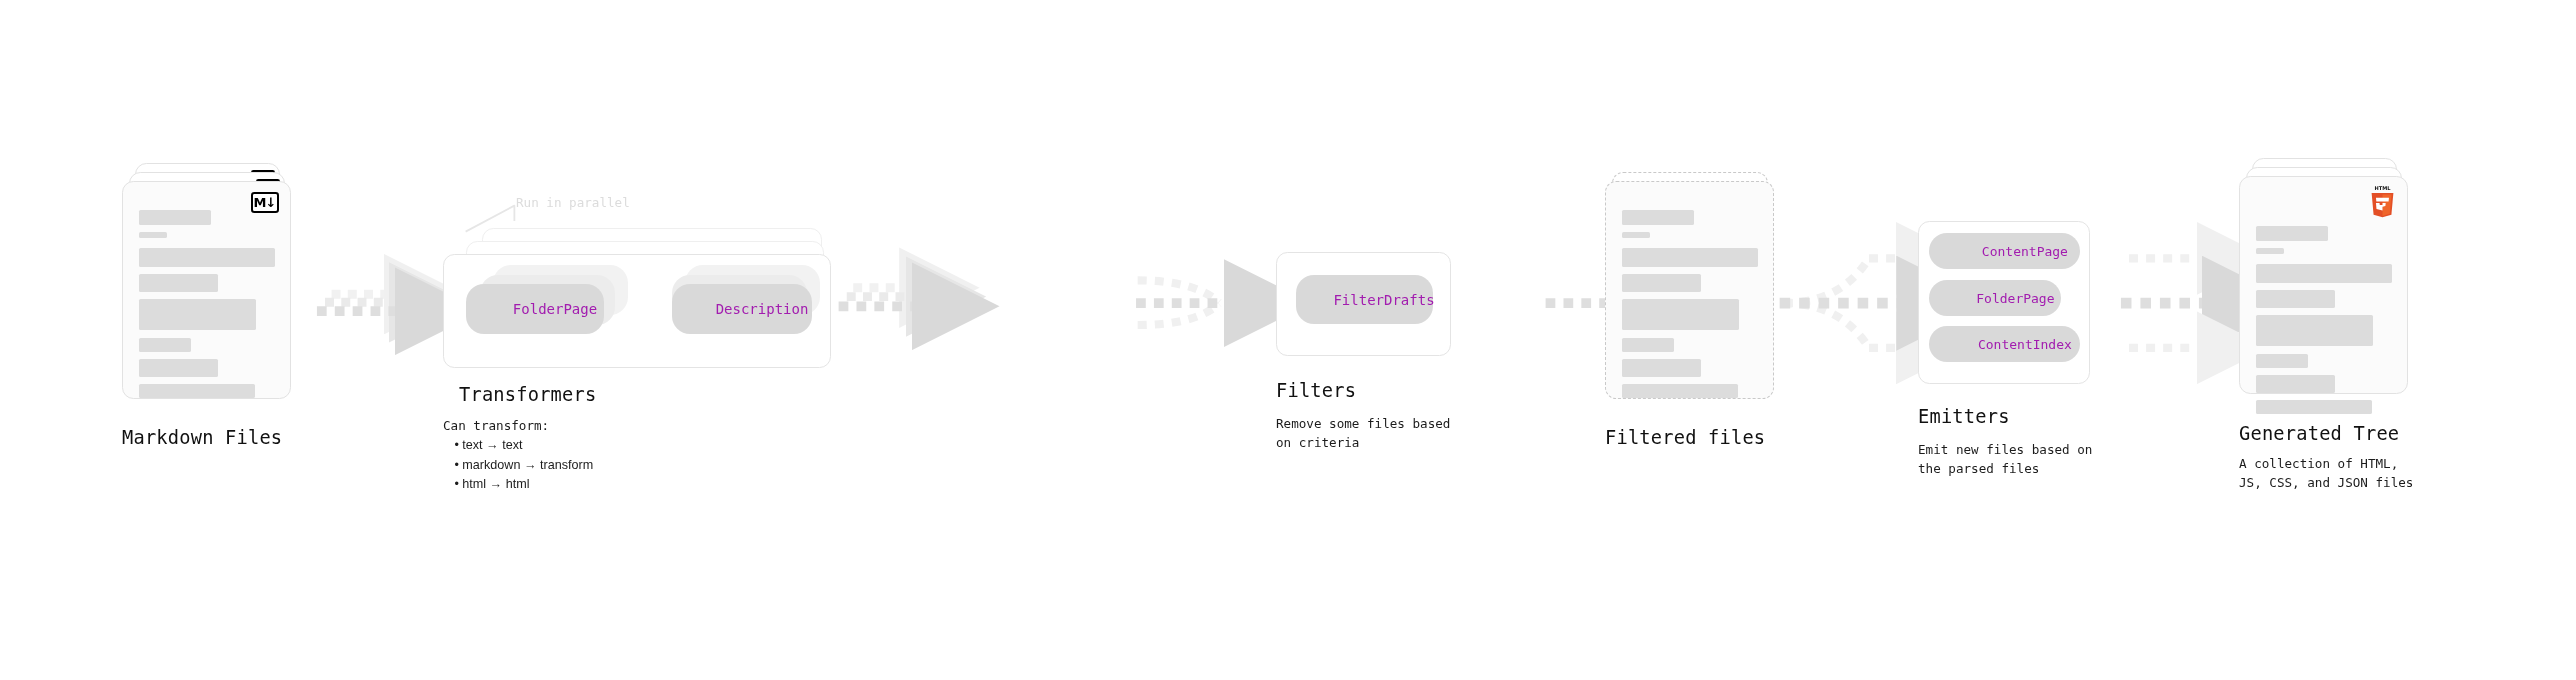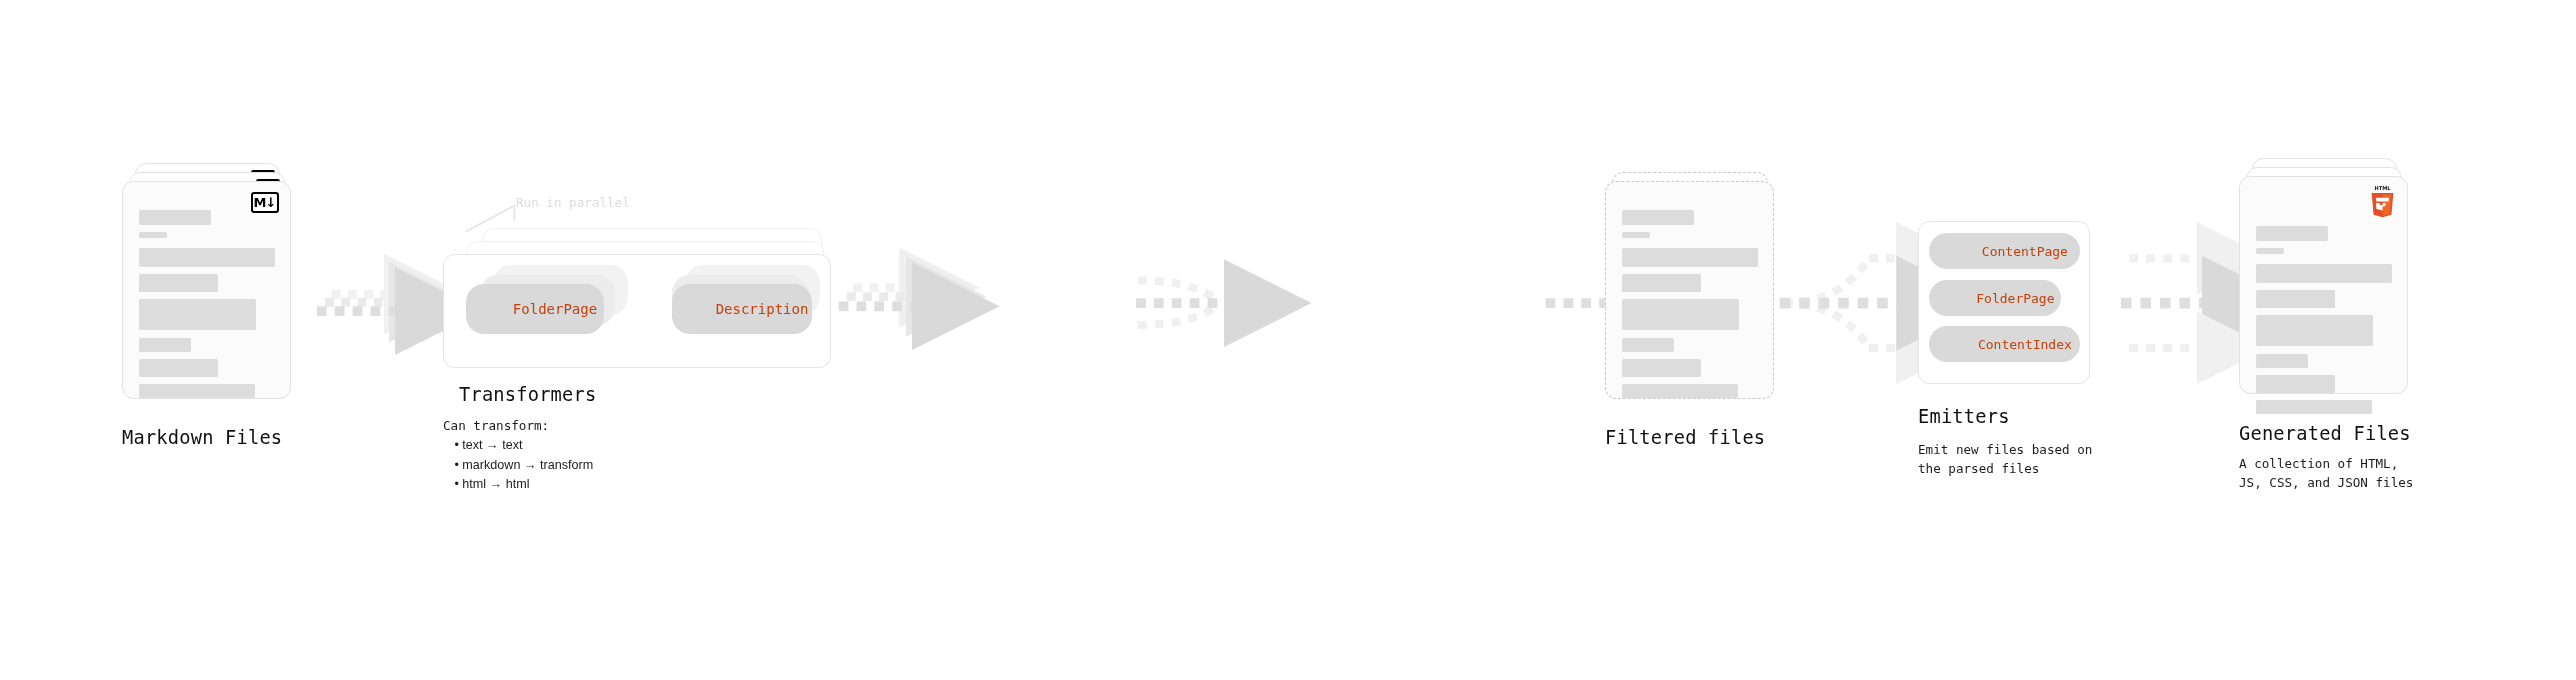--- a/index.html
+++ b/index.html
@@ -119,21 +119,21 @@
   .group-ghost { background: #ffffff; border: 1.3px solid #efefef; }
 
   .pill {
     position: absolute;
     background: #d9d9d9;
     border-radius: 18px;
     display: flex;
     align-items: center;
     justify-content: center;
     font-size: 14px;
-    color: #c2410c;
+    color: #a21caf;
     white-space: nowrap;
     font-family: "DejaVu Sans Mono", "Liberation Mono", monospace;
     padding-left: 40px;
   }
   .pill-ghost { background: #ececec; }
   .pill-ghost2 { background: #f2f2f2; }
 
   
   .stage-title {
     position: absolute;
@@ -284,20 +284,28 @@
     <div class="stage-title" style="left:16px;top:384px">Transformers</div>
     <div class="stage-desc" style="left:0;top:417px">Can transform:</div>
     <div class="stage-list" style="left:0;top:436px">
       <div class="li">• text → text</div>
       <div class="li">• markdown → transform</div>
       <div class="li">• html → html</div>
     </div>
   </div>
 
 
+  <div class="stage" style="left:1276px;width:276px">
+    <div class="group-box" style="left:0px;top:252px;width:175px;height:104px"></div>
+    <div class="pill" style="left:19.5px;top:275px;width:137px;height:49px">FilterDrafts</div>
+
+    <div class="stage-title" style="left:0;top:380px">Filters</div>
+    <div class="stage-desc" style="left:0;top:415px">Remove some files based
+on criteria</div>
+  </div>
 
   <div class="stage" style="left:1605px;width:187px">
     <div class="card-stack" style="left:0;top:163px">
       <div class="card dashed ghost2"></div>
       <div class="card dashed front">
         <div class="card-body">
           <div class="bar" style="width:53%;height:14.6px"></div>
           <div class="bar" style="width:20%;height:6.5px"></div>
           <div class="bar" style="width:100%;height:18.7px;margin-top:9.8px"></div>
           <div class="bar" style="width:58%;height:18px"></div>
@@ -346,19 +354,19 @@
           <div class="bar" style="width:20%;height:6.5px"></div>
           <div class="bar" style="width:100%;height:18.7px;margin-top:9.8px"></div>
           <div class="bar" style="width:58%;height:18px"></div>
           <div class="bar" style="width:86%;height:31px"></div>
           <div class="bar" style="width:38%;height:14px"></div>
           <div class="bar" style="width:58%;height:18px"></div>
           <div class="bar" style="width:85%;height:14px"></div>
         </div>
       </div>
     </div>
-    <div class="stage-title" style="left:0;top:423px">Generated Files</div>
+    <div class="stage-title" style="left:0;top:423px">Generated Tree</div>
     <div class="stage-desc" style="left:0;top:455px">A collection of HTML,
 JS, CSS, and JSON files</div>
   </div>
 
 </div>
 
 
 </body></html>

